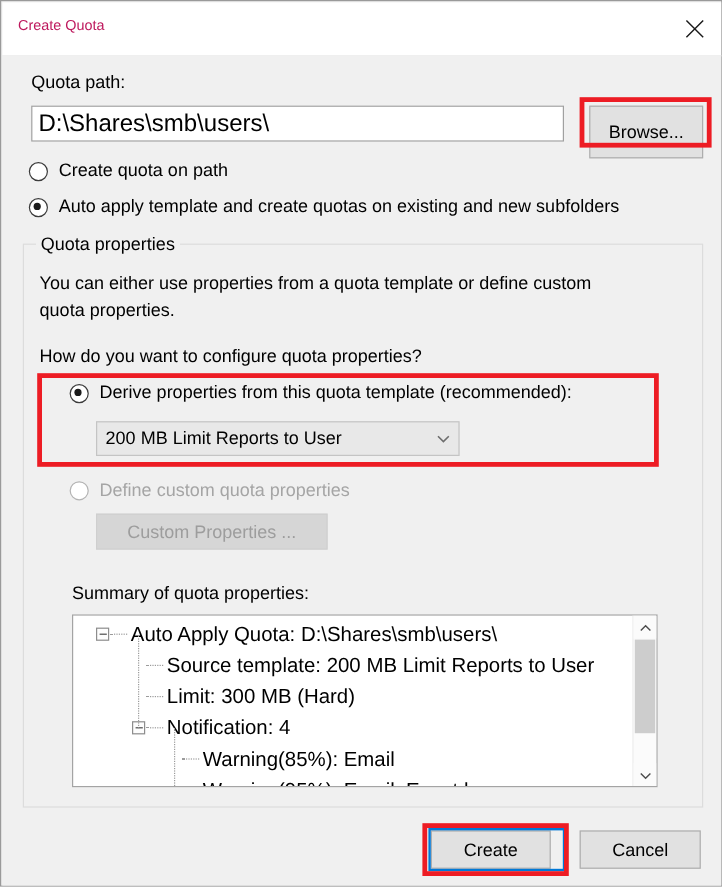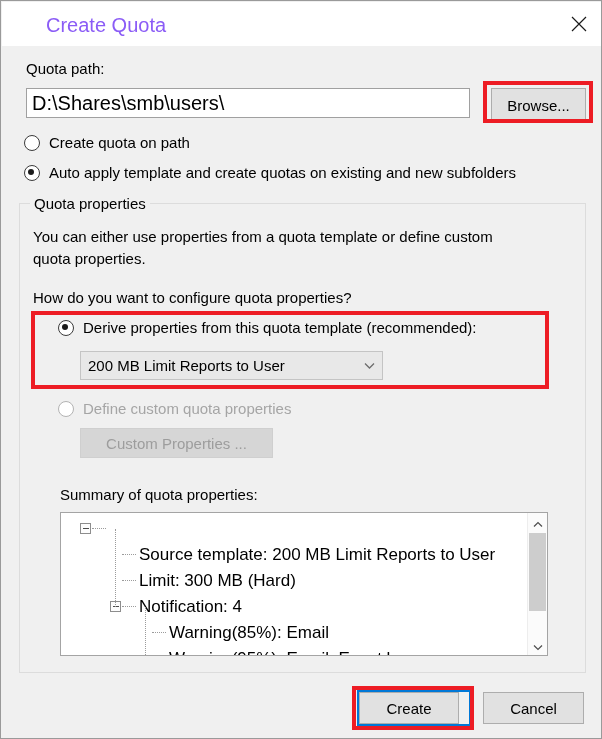--- a/index.html
+++ b/index.html
@@ -26,24 +26,23 @@
     left: 1px; top: 1px;
     width: 600px;
     height: 44px;
     background: #ffffff;
     border-bottom: 1px solid #e5e5e5;
   }
   .title-text {
     position: absolute;
     left: 13px;
     top: 12px;
-    font-size: 20px;
-    color: #8b5cf6;
-    white-space: nowrap;
-    margin-left: 31px;
+    font-size: 12px;
+    color: #be185d;
+    white-space: nowrap;
   }
   .close-btn {
     position: absolute;
     right: 0; top: 0;
     width: 46px; height: 44px;
     background: transparent;
     border: none;
     cursor: default;
     padding: 0;
   }
@@ -263,21 +262,21 @@
       </span>
     </button>
   </div>
 
   <div class="body-area">
 
     <div class="lbl" style="left:24px; top:14px;">Quota path:</div>
 
     <input class="textbox" style="left: 24px; top: 42px; width: 444px; height: 30px;" value="D:\Shares\smb\users\">
 
-    <button class="btn" style="left:489px; top:42px; width:95px; height:34px;">Browse...</button>
+    <button class="btn" style="left:489px; top:42px; width:95px; height:44px;">Browse...</button>
 
     <div class="radio-row" style="left:22px; top:88px;">
       <span class="radio-dot"></span>
       <span class="radio-label">Create quota on path</span>
     </div>
 
     <div class="radio-row" style="left:22px; top:118px;">
       <span class="radio-dot checked"></span>
       <span class="radio-label">Auto apply template and create quotas on existing and new subfolders</span>
     </div>
@@ -311,20 +310,21 @@
 
     <button class="btn disabled" style="left:78px; top:382px; width:193px; height:30px;">Custom Properties ...</button>
 
     <div class="lbl" style="left:58px; top:440px;text-align:right;">Summary of quota properties:</div>
 
     <div class="treeview" style="left:58px; top:466px; width:488px; height:144px;">
       <div class="tree-inner" id="tree-inner">
           <div class="tnode">
             <span class="tbox" style="left: 19px;"></span>
             <span class="tdots" style="left: 31px;"></span>
+            <span class="tnode-text" style="left: 48px;">Auto Apply Quota: D:\Shares\smb\users\</span>
           </div>
           <div class="tnode">
             <span class="tdots" style="left: 61px;"></span>
             <span class="tnode-text" style="left: 78px;">Source template: 200 MB Limit Reports to User</span>
           </div>
           <div class="tnode">
             <span class="tdots" style="left: 61px;"></span>
             <span class="tnode-text" style="left: 78px;">Limit: 300 MB (Hard)</span>
           </div>
           <div class="tnode">

